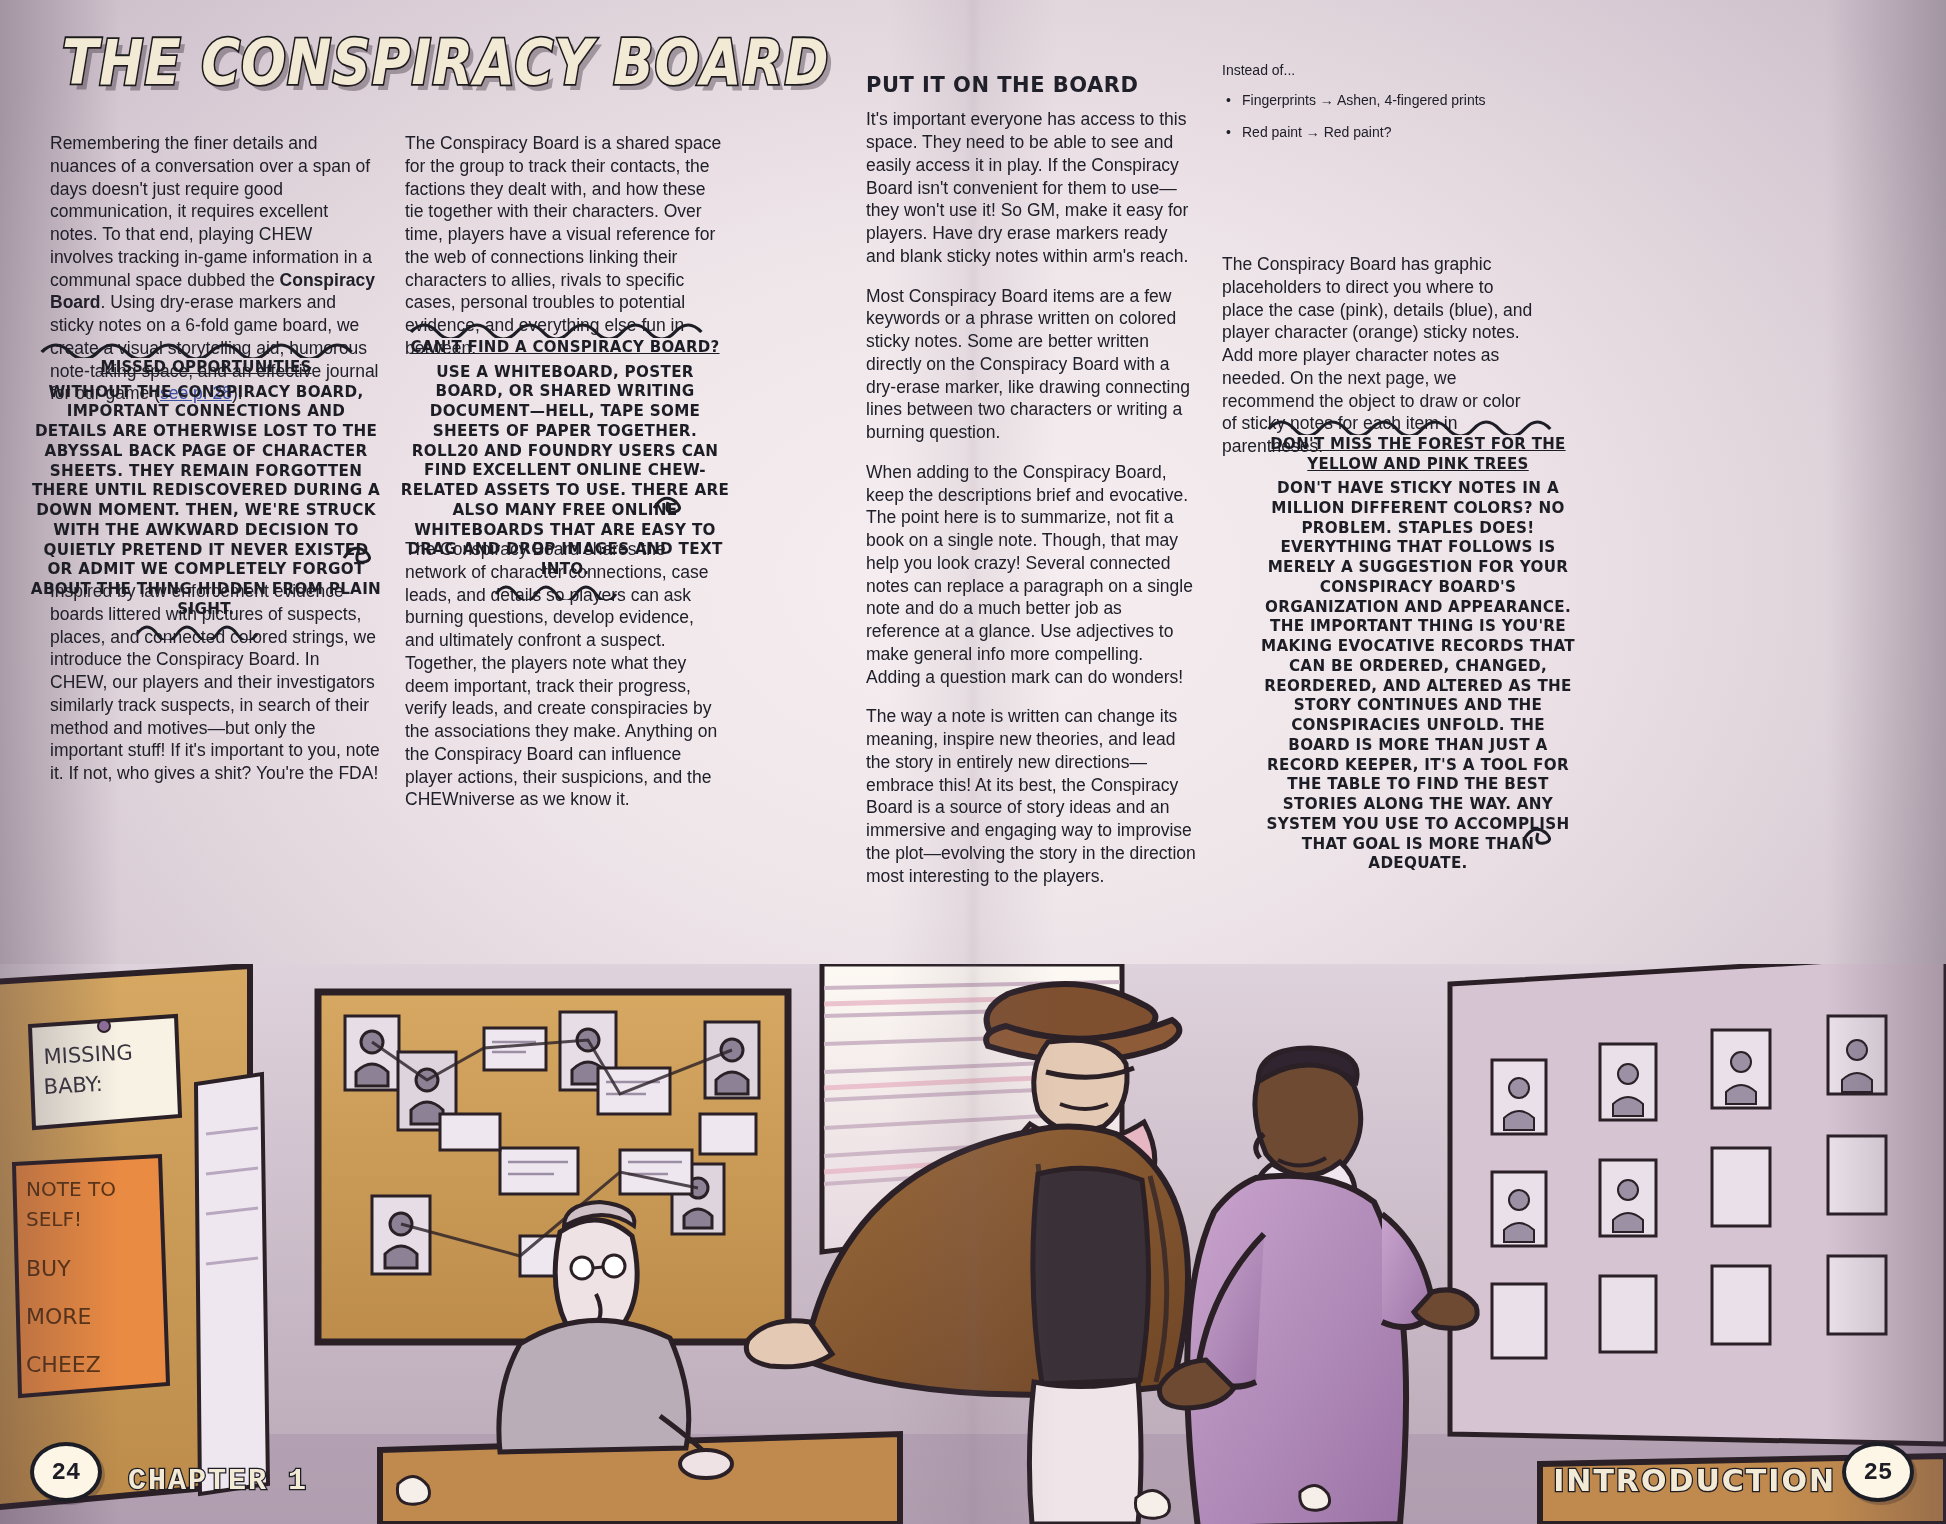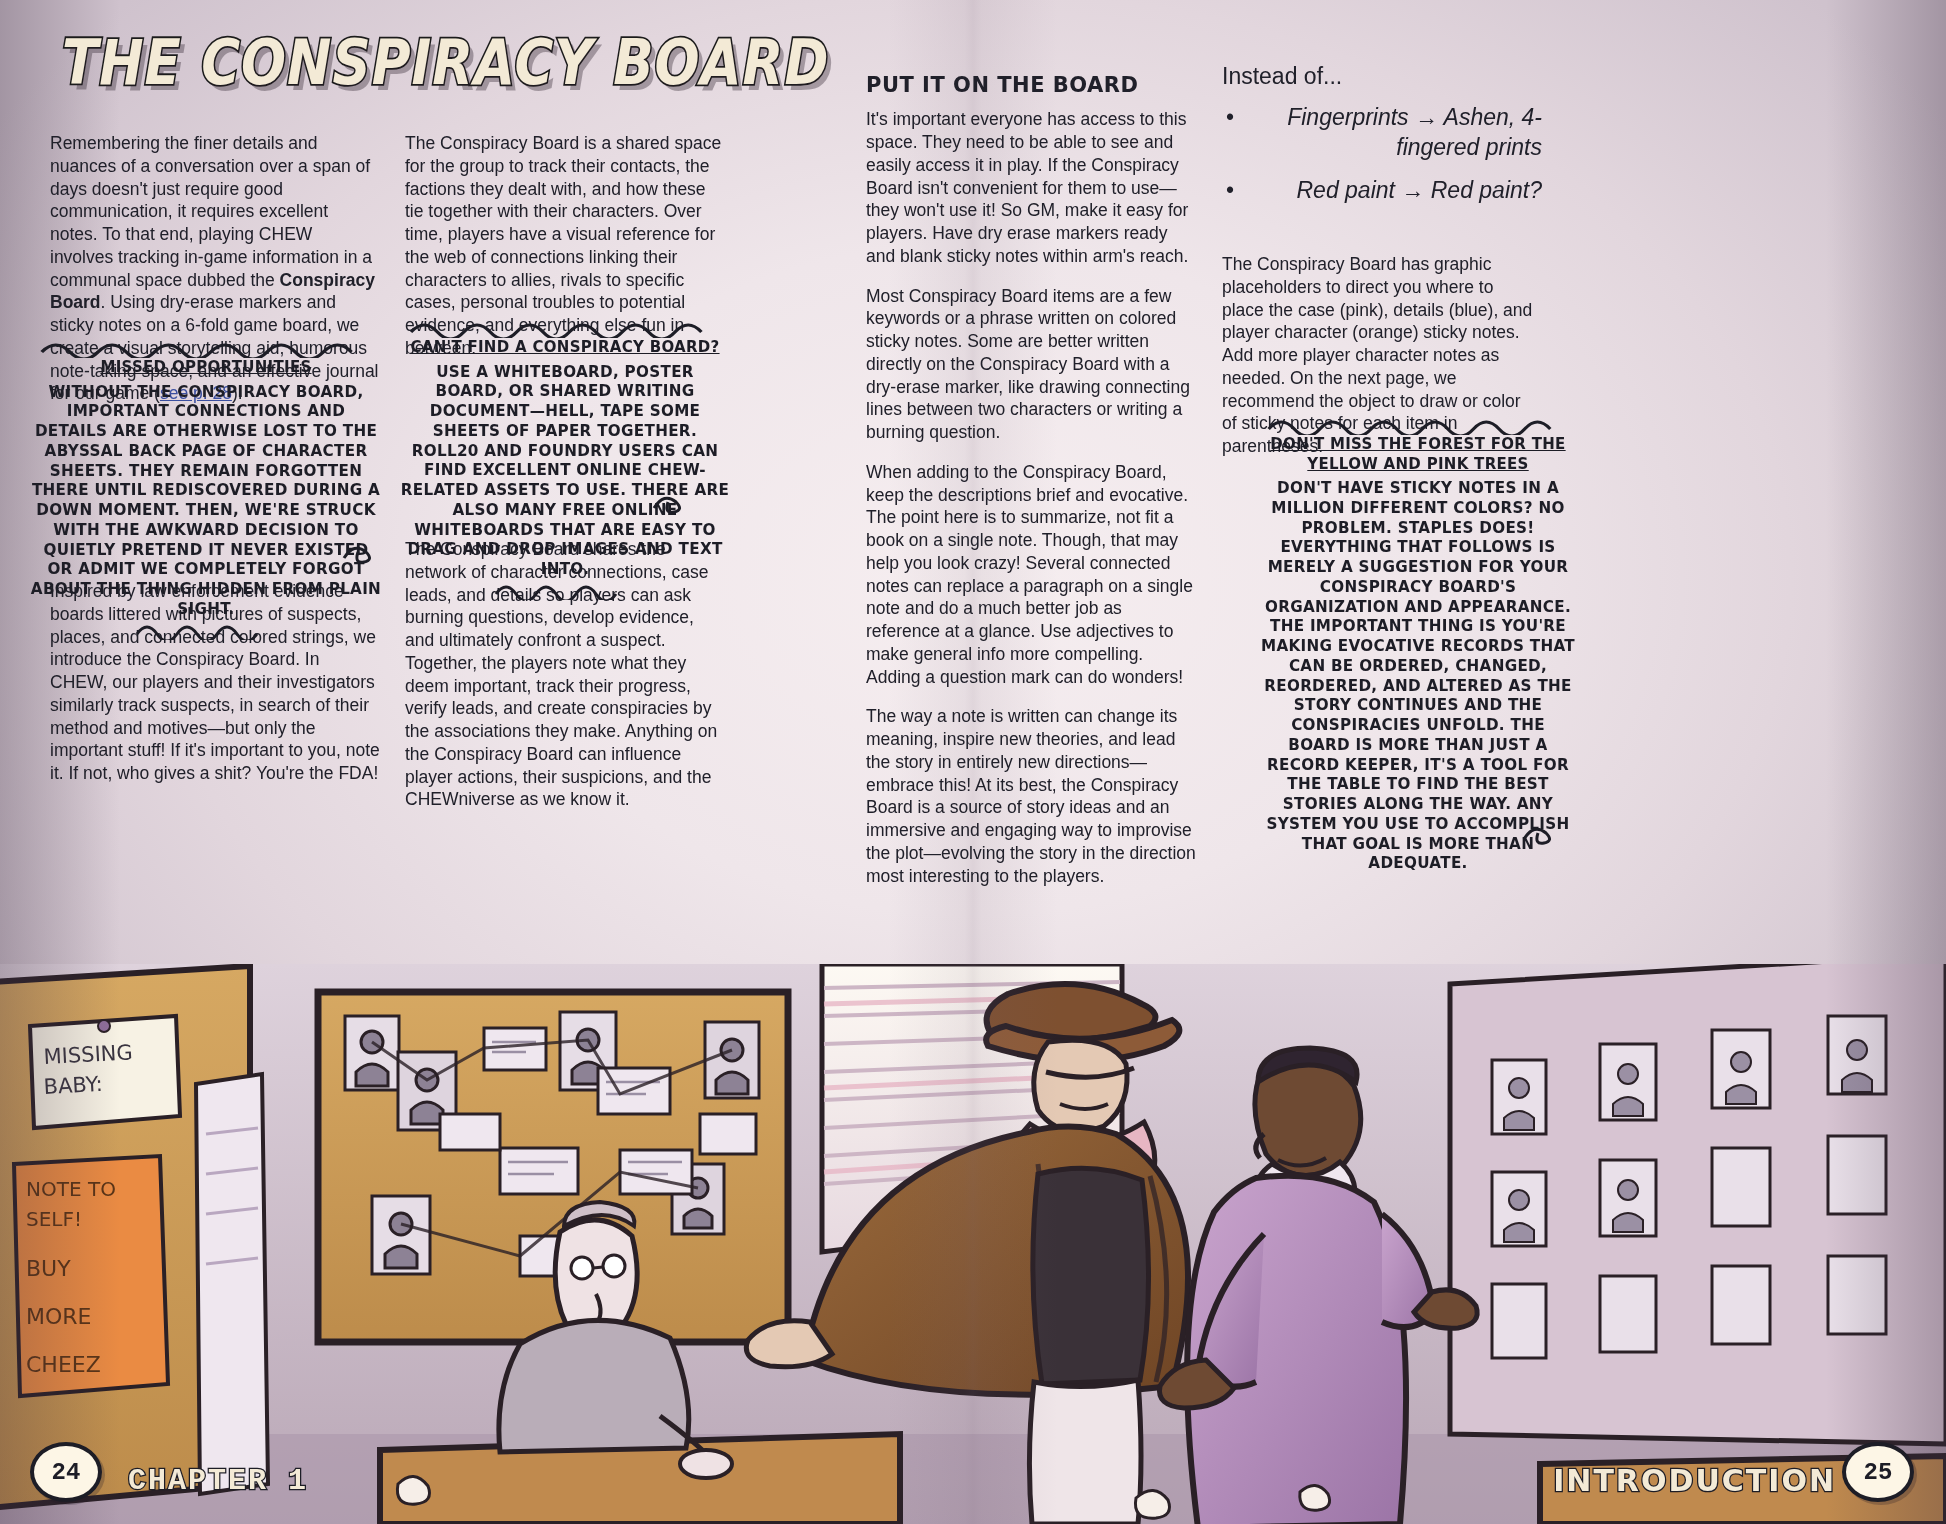--- a/index.html
+++ b/index.html
@@ -111,31 +111,29 @@
 
   .squiggle { display: block; width: 100%; height: 20px; }
   .squiggle svg { display: block; width: 100%; height: 20px; }
   .squig-small { width: 150px; margin: 0 auto; }
 
   .bullets {
     position: absolute;
     left: 1222px;
     top: 62px;
     width: 320px;
-    font-size: 23px;
+    font-size: 14px;
     line-height: 1.28;
     color: #20202a;
   }
   .bullets .lead { font-weight: normal; margin-bottom: 12px; }
   .bullets ul { margin: 0; padding-left: 20px; list-style: none; }
   .bullets li {
-    font-style: italic;
     margin-bottom: 14px;
     position: relative;
-    text-align: right;
   }
   .bullets li:before {
     content: "•";
     position: absolute;
     left: -16px;
     font-style: normal;
   }
 
   
   .curl {

